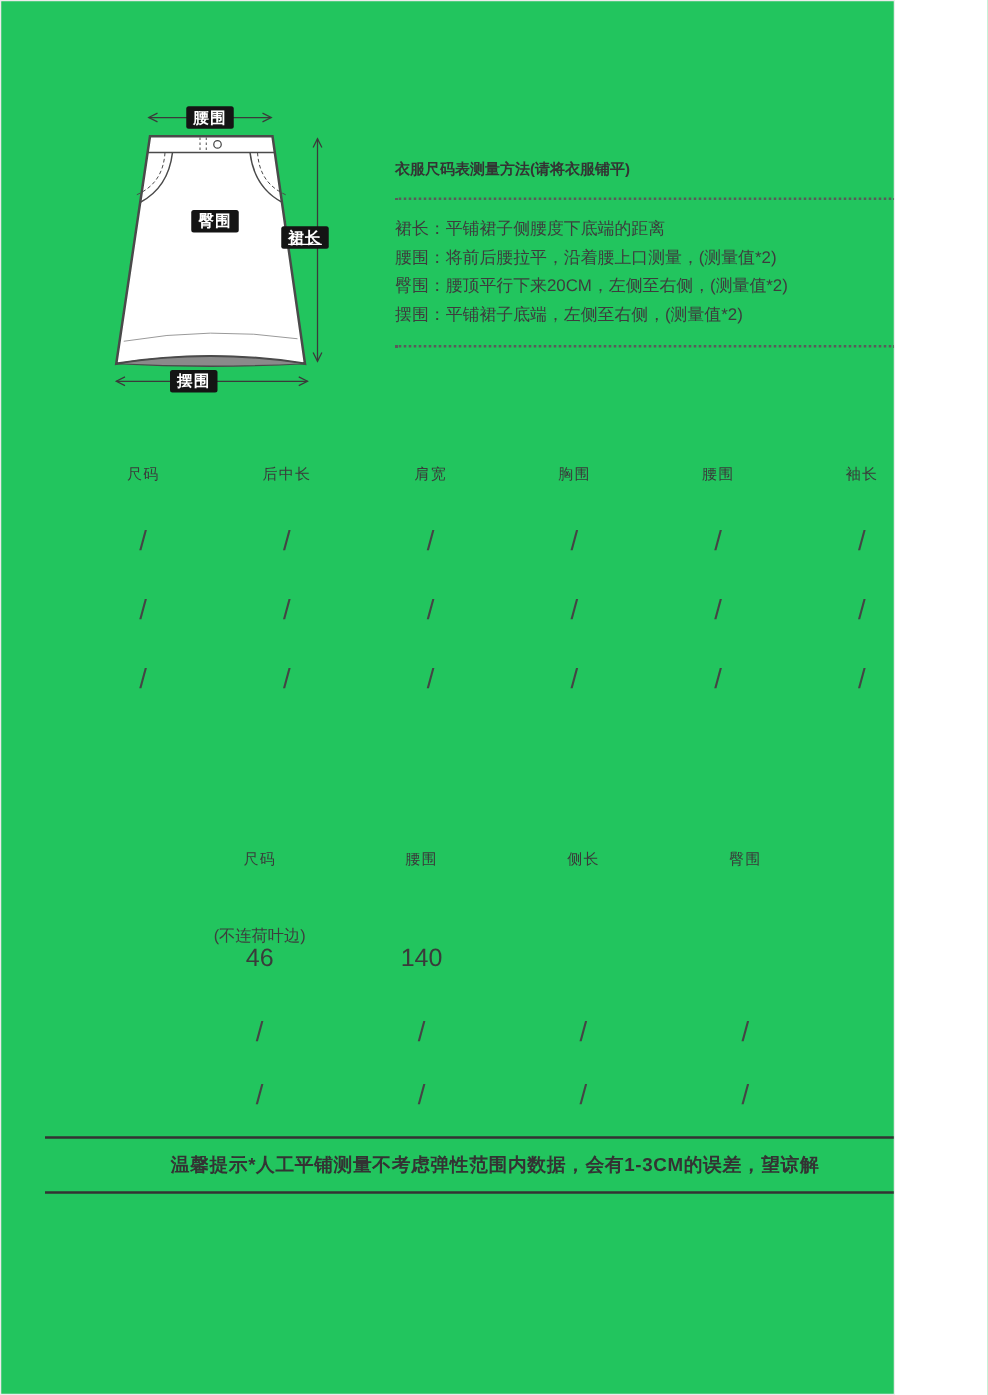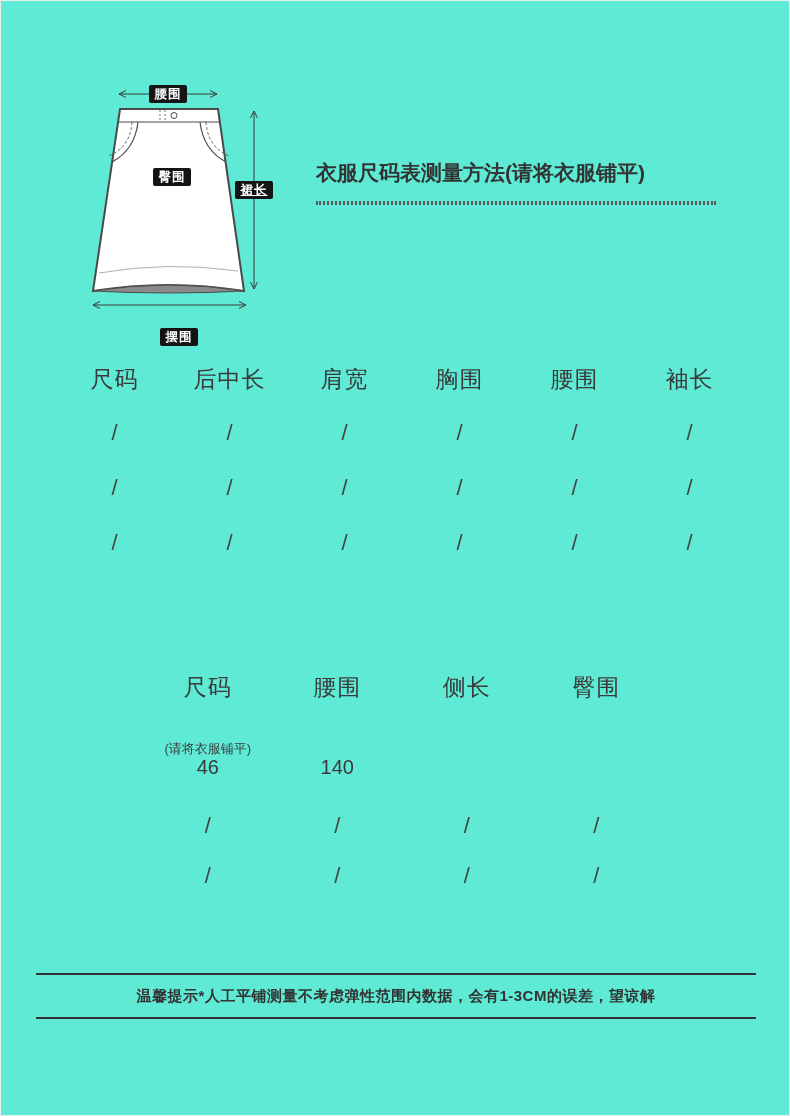--- a/index.html
+++ b/index.html
@@ -1,56 +1,56 @@
 <!DOCTYPE html>
 <html><head>
 <meta charset="utf-8">
 <style>
   html,body { margin:0; padding:0; background:#fff; }
   .page {
-    position:relative; width:790px; height:1116px; background:#5eead4;
+    position:relative; width:716px; height:1116px; background:#22c55e;
     font-family:"Liberation Sans", sans-serif; color:#3d3d3d;
     box-sizing:border-box; border:1px solid #ececec; overflow:hidden;
   }
   
   .diagram { position:absolute; left:85px; top:80px; width:200px; height:238px; }
   .mlabel {
     position:absolute; background:#141414; color:#fff; font-size:12.5px; font-weight:bold;
     width:38px; height:18px; line-height:18px; text-align:center; border-radius:2px;
     letter-spacing:1px;
   }
   
   .instructions { position:absolute; left:315px; top:126px; width:400px; }
-  .inst-title { font-size:21px; font-weight:700; color:#333; margin-bottom:14px;margin-top:32px; }
+  .inst-title { font-size:12px; font-weight:700; color:#333; margin-bottom:14px; }
   .dotted { border-bottom:2px dotted #5a5a5a; height:0; }
   .inst-list { padding:11px 0 13px 0; }
   .inst-item { font-size:13.5px; line-height:23px; color:#3d3d3d; }
   
   .sizetable { position:absolute; }
   .table-top { left:56px; top:352px; width:690px; }
   .table-bottom { left:142px; top:660px; width:518px; }
   .t-row { display:grid; align-items:center; }
   .table-top .t-row { grid-template-columns:repeat(6,1fr); }
   .table-bottom .t-row { grid-template-columns:repeat(4,1fr); }
   .t-head { height:52px; }
   .table-top .t-data { height:55px; }
   .table-bottom .t-first { height:88px; }
   .table-bottom .t-data { height:50px; }
   .t-cell { text-align:center; }
-  .th { font-size:23px; font-weight:500; color:#3a3a3a; letter-spacing:1px; }
+  .th { font-size:12px; font-weight:500; color:#3a3a3a; letter-spacing:1px; }
   .val { font-size:20px; color:#3a3a3a; }
   .slash { font-size:22px; font-weight:300; color:#444; }
   .padded { padding-top:20px; position:relative; }
   .cell-note {
     position:absolute; top:4px; left:0; width:100%; text-align:center;
     font-size:13px; color:#3d3d3d;
   }
   
   .footer {
-    position:absolute; left:35px; top:972px; width:720px; height:42px;
+    position:absolute; left:35px; top:908px; width:720px; height:42px;
     border-top:2px solid #333; border-bottom:2px solid #333;
     display:flex; align-items:center; justify-content:center;
   }
   .footer-text { font-size:15px; font-weight:700; color:#333; letter-spacing:0.5px; }
 </style>
 </head>
 <body>
 
 <div class="page">
 
@@ -84,27 +84,33 @@
         <line x1="79" y1="29" x2="79" y2="40" stroke="#4a4a4a" stroke-width="0.8" stroke-dasharray="2,2"></line>
 
         <path d="M52,41 C50,58 43,72 26,81" fill="none" stroke="#4a4a4a" stroke-width="1.2"></path>
         <path d="M46,41 C45,56 39,68 23,75" fill="none" stroke="#4a4a4a" stroke-width="0.8" stroke-dasharray="3,2"></path>
         <path d="M114,41 C116,58 123,72 140,81" fill="none" stroke="#4a4a4a" stroke-width="1.2"></path>
         <path d="M120,41 C121,56 127,68 143,75" fill="none" stroke="#4a4a4a" stroke-width="0.8" stroke-dasharray="3,2"></path>
       </g>
     </svg>
     <div class="mlabel" style="left:63px; top:4px;">腰围</div>
     <div class="mlabel" style="left:67px; top:87px;">臀围</div>
-    <div class="mlabel" style="left:149px; top:100px;text-decoration:underline;">裙长</div>
-    <div class="mlabel" style="left:74px; top:215px;margin-top:32px;">摆围</div>
+    <div class="mlabel" style="left:139px; top:100px;text-decoration:underline;">裙长</div>
+    <div class="mlabel" style="left:50px; top:215px;">摆围</div>
   </div>
 
   <div class="instructions">
     <div class="inst-title">衣服尺码表测量方法(请将衣服铺平)</div>
     <div class="dotted"></div>
+    <div class="inst-list">
+      <div class="inst-item">裙长：平铺裙子侧腰度下底端的距离</div>
+      <div class="inst-item">腰围：将前后腰拉平，沿着腰上口测量，(测量值*2)</div>
+      <div class="inst-item">臀围：腰顶平行下来20CM，左侧至右侧，(测量值*2)</div>
+      <div class="inst-item">摆围：平铺裙子底端，左侧至右侧，(测量值*2)</div>
+    </div>
     <div class="dotted"></div>
   </div>
 
   <div class="sizetable table-top">
     <div class="t-row t-head">
       <div class="t-cell th">尺码</div>
       <div class="t-cell th">后中长</div>
       <div class="t-cell th">肩宽</div>
       <div class="t-cell th">胸围</div>
       <div class="t-cell th">腰围</div>
@@ -138,21 +144,21 @@
 
   <div class="sizetable table-bottom">
     <div class="t-row t-head">
       <div class="t-cell th">尺码</div>
       <div class="t-cell th">腰围</div>
       <div class="t-cell th">侧长</div>
       <div class="t-cell th">臀围</div>
     </div>
     <div class="t-row t-first">
       <div class="t-cell val padded">
-        <div class="cell-note">(请将衣服铺平)</div>
+        <div class="cell-note">(不连荷叶边)</div>
         <span>46</span>
       </div>
       <div class="t-cell val padded">140</div>
     </div>
     <div class="t-row t-data">
       <div class="t-cell slash">/</div>
       <div class="t-cell slash">/</div>
       <div class="t-cell slash">/</div>
       <div class="t-cell slash">/</div>
     </div>

